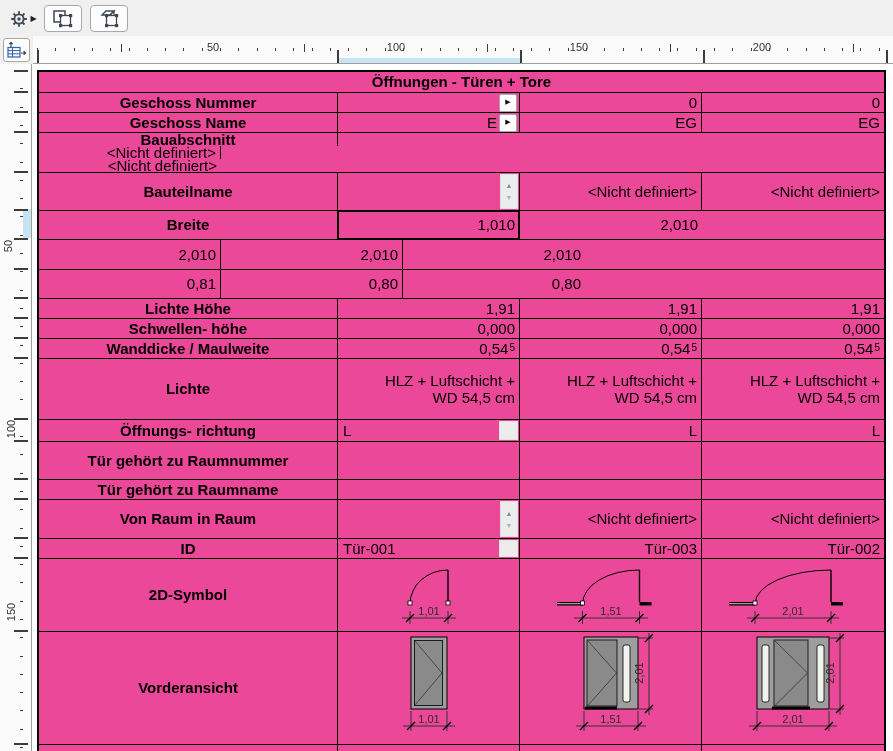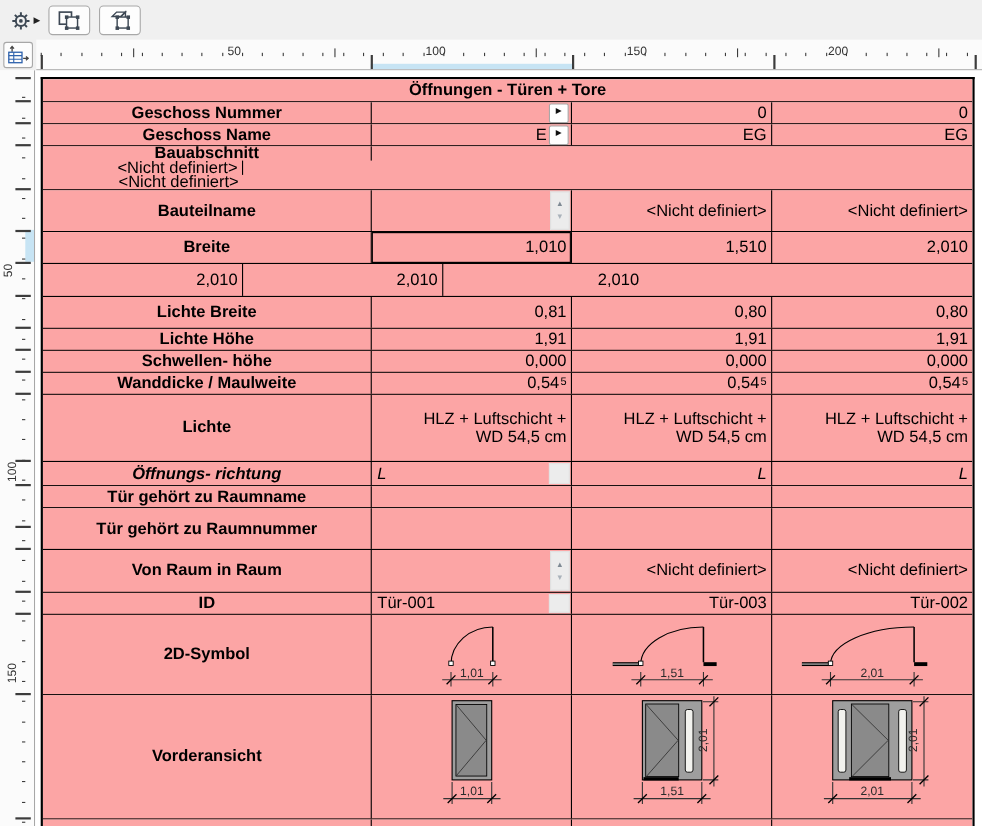--- a/index.html
+++ b/index.html
@@ -21,21 +21,21 @@
   .vnum{position:absolute;left:2px;transform:translateY(-50%) rotate(-90deg);font-size:11px;color:#333;background:#fbfbfb;}
   .hl-blue{position:absolute;background:#c7e4f4;}
   .corner-btn{position:absolute;left:3px;top:38px;width:27px;height:24px;background:#fdfdfd;
               border:1px solid #a8a8a8;border-radius:3px;box-sizing:border-box;
               display:flex;align-items:center;justify-content:center;}
   
   .canvas{position:absolute;left:32px;top:64px;width:861px;height:687px;background:#fff;overflow:hidden;}
   .schedule{position:absolute;left:5px;top:6px;width:849px;height:681px;box-sizing:border-box;
             border-left:2px solid #000;border-top:2px solid #000;border-right:2px solid #000;
             background:#fff;overflow:hidden;}
-  .r{display:flex;box-sizing:border-box;border-bottom:1px solid #000;background:#fca5a5;}
+  .r{display:flex;box-sizing:border-box;border-bottom:1px solid #000;background:#ec4899;}
   .cell{position:relative;box-sizing:border-box;display:flex;align-items:center;overflow:hidden;
         font-size:15px;line-height:1.15;}
   .b{border-right:1px solid #000;}
   .lbl{width:299px;justify-content:center;font-weight:700;text-align:center;}
   .v{width:182px;justify-content:flex-end;padding-right:4px;text-align:right;}
   .vl{justify-content:flex-start;padding-left:5px;text-align:left;}
   .title-cell{width:845px;justify-content:center;font-weight:700;}
   .preline{white-space:pre-line;}
   .padbtn{padding-right:22px;}
   .padctl{padding-right:22px;}
@@ -284,32 +284,30 @@
               <span class="dn">▼</span>
             </span>
         </div>
         <div class="cell v b">&lt;Nicht definiert&gt;</div>
         <div class="cell v">&lt;Nicht definiert&gt;</div>
       </div>
 
       <div class="r" style="height:29px;">
         <div class="cell lbl b">Breite</div>
         <div class="cell v b sel">1,010</div>
-        <div class="cell v b">1,510</div>
         <div class="cell v">2,010</div>
       </div>
 
       <div class="r" style="height:30px;">
         <div class="cell v b">2,010</div>
         <div class="cell v b">2,010</div>
         <div class="cell v">2,010</div>
       </div>
 
       <div class="r" style="height:29px;">
-        <div class="cell lbl b">Lichte Breite</div>
         <div class="cell v b">0,81</div>
         <div class="cell v b">0,80</div>
         <div class="cell v">0,80</div>
       </div>
 
       <div class="r" style="height:20px;justify-content:flex-end;">
         <div class="cell lbl b">Lichte Höhe</div>
         <div class="cell v b">1,91</div>
         <div class="cell v b">1,91</div>
         <div class="cell v">1,91</div>
@@ -341,39 +339,39 @@
       <div class="r" style="height:61px;">
         <div class="cell lbl b">Lichte</div>
         <div class="cell v b preline">HLZ + Luftschicht +
 WD 54,5 cm</div>
         <div class="cell v b preline">HLZ + Luftschicht +
 WD 54,5 cm</div>
         <div class="cell v preline">HLZ + Luftschicht +
 WD 54,5 cm</div>
       </div>
 
-      <div class="r" style="height:22px;font-style:italic;">
+      <div class="r" style="height:22px;">
         <div class="cell lbl b">Öffnungs- richtung</div>
         <div class="cell v vl b padctl">
           <span>L</span>
           <span class="gsq"></span>
         </div>
         <div class="cell v b">L</div>
         <div class="cell v">L</div>
       </div>
 
-      <div class="r" style="height:20px;">
-        <div class="cell lbl b">Tür gehört zu Raumname</div>
+      <div class="r" style="height:38px;">
+        <div class="cell lbl b">Tür gehört zu Raumnummer</div>
         <div class="cell v b"></div>
         <div class="cell v b"></div>
         <div class="cell v"></div>
       </div>
 
-      <div class="r" style="height:38px;">
-        <div class="cell lbl b">Tür gehört zu Raumnummer</div>
+      <div class="r" style="height:20px;">
+        <div class="cell lbl b">Tür gehört zu Raumname</div>
         <div class="cell v b"></div>
         <div class="cell v b"></div>
         <div class="cell v"></div>
       </div>
 
       <div class="r" style="height:39px;">
         <div class="cell lbl b">Von Raum in Raum</div>
         <div class="cell v b padctl">
           <span></span>
           <span class="spin">

